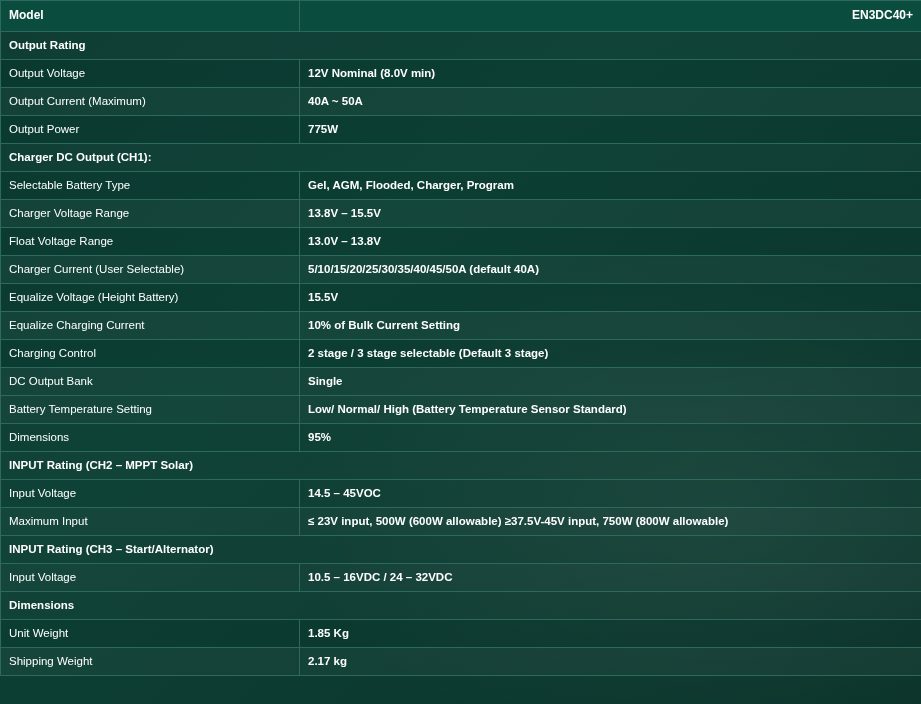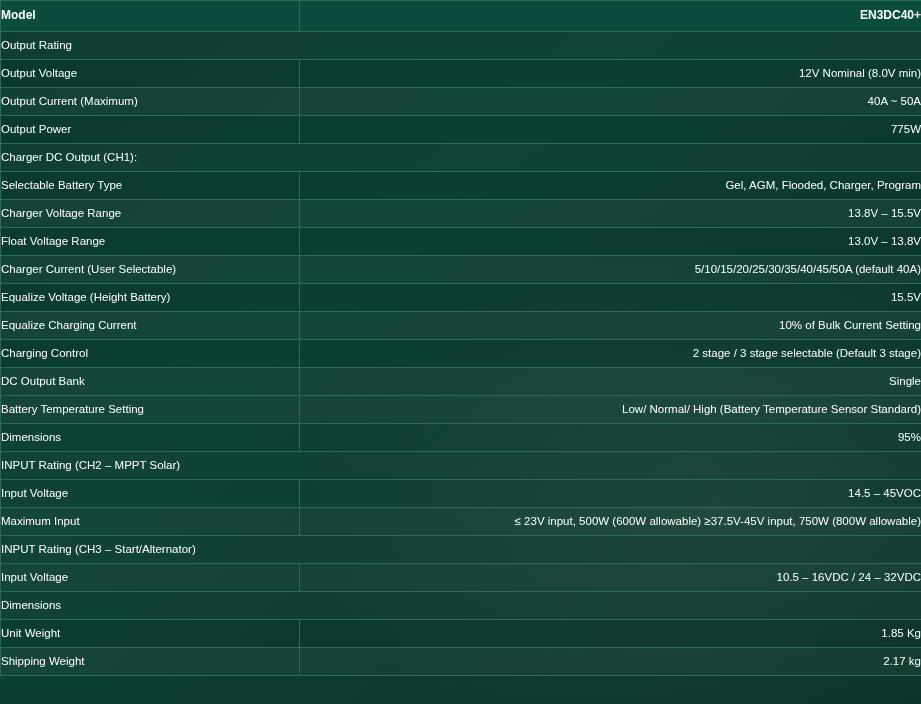--- a/index.html
+++ b/index.html
@@ -24,21 +24,21 @@
     box-sizing: border-box;
   }
   table.spec {
     width: 921px;
     border-collapse: collapse;
     table-layout: fixed;
     font-size: 11.5px;
   }
   table.spec td {
     border: 1px solid #2c6b5c;
-    padding: 0 0;
+    padding: 0 8px;
     height: 27px;
     vertical-align: middle;
     line-height: 1.15;
     white-space: nowrap;
     overflow: hidden;
     text-overflow: ellipsis;
   }
   col.c-label { width: 299px; }
   col.c-value { width: 622px; }
 
@@ -46,27 +46,28 @@
     background: #0a4d3f;
     font-weight: bold;
     font-size: 12px;
     height: 30px;
   }
   tr.header td.val {
     text-align: right;
   }
   tr.section td {
     background: rgba(255,255,255,0.02);
-    font-weight: normal;
+    font-weight: bold;
   }
   td.label {
     text-align: left;
   }
   td.value {
-    text-align: right;
+    text-align: left;
+    font-weight: bold;
   }
   tr.row:nth-child(even) td {
     background: rgba(255,255,255,0.012);
   }
   tr.row td {
     background: rgba(0,0,0,0.02);
   }
   tr.row.alt td {
     background: rgba(255,255,255,0.035);
     margin-left: 20px;

